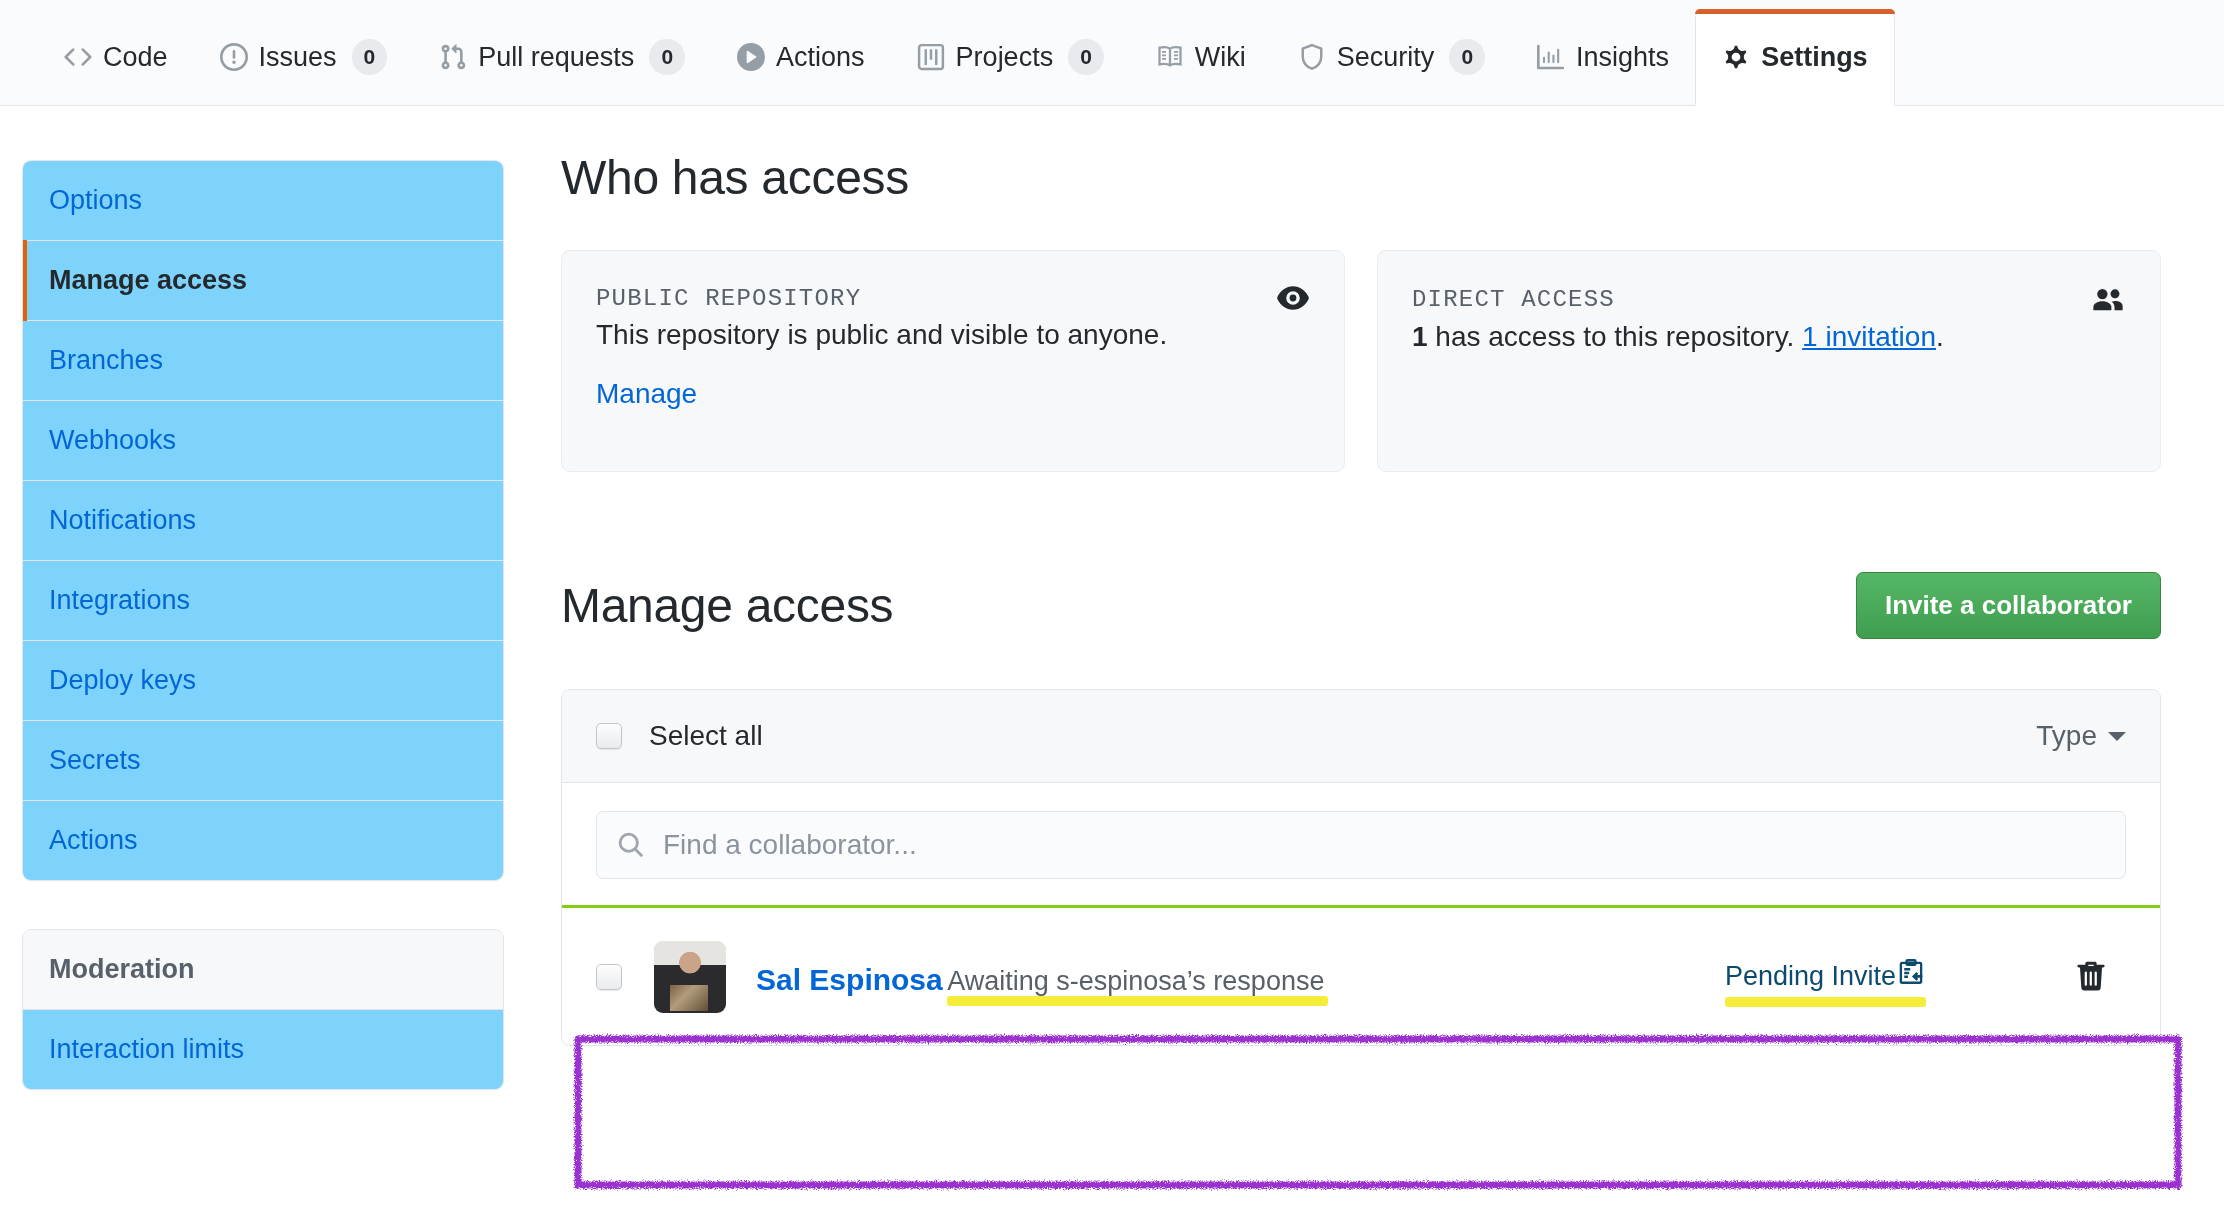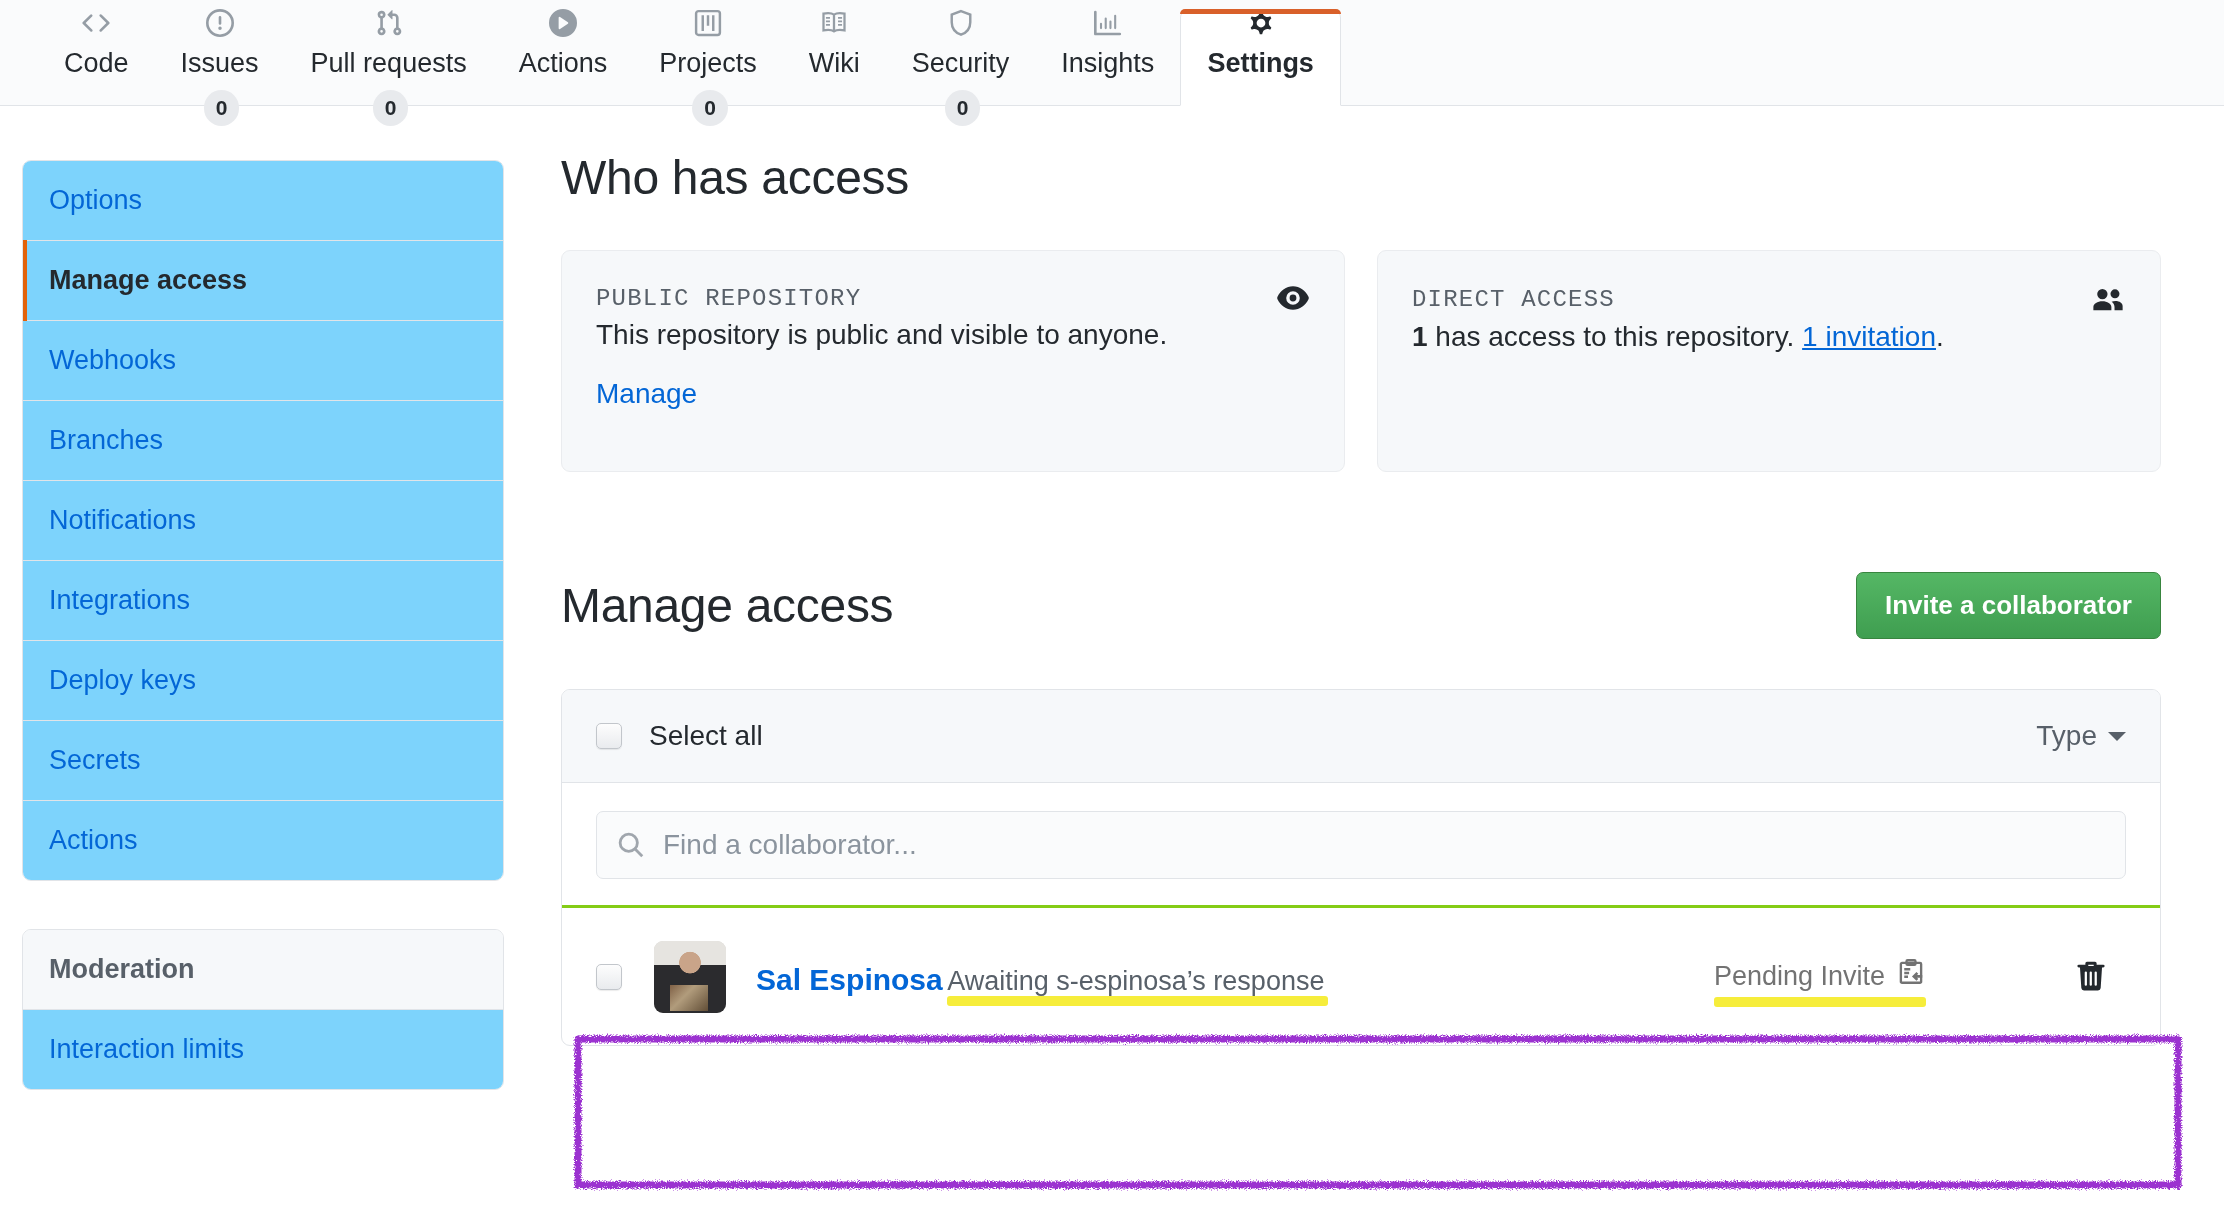--- a/index.html
+++ b/index.html
@@ -24,21 +24,20 @@
   .tab {
     display: flex; align-items: center;
     gap: 11px;
     height: 96px;
     padding: 0 26px;
     font-size: 27px;
     color: #24292e;
     cursor: pointer;
     position: relative;
     white-space: nowrap;
-    flex-direction: column;
   }
   .tab .ico { display: flex; align-items: center; color: #959da5; }
   .tab.active {
     background: #ffffff;
     border: 1px solid #e1e4e8;
     border-bottom: 1px solid #ffffff;
     border-top: none;
     border-radius: 9px 9px 0 0;
     font-weight: bold;
     margin-bottom: -1px;
@@ -300,23 +299,22 @@
     background: #f5ec2a;
     border-radius: 3px;
     opacity: .92;
   }
   .pending {
     margin-left: auto;
     margin-right: 200px;
     position: relative;
     display: flex;
     align-items: center;
-    gap: 11px;
     font-size: 27px;
-    color: #737373;
+    color: #0c4a6e;
     white-space: nowrap;
   }
   .pending .hl { bottom: -12px; right: 0; }
   .trash {
     position: absolute;
     right: 52px;
     color: #24292e;
     cursor: pointer;
     display: flex;
   }
@@ -423,22 +421,22 @@
     <span>Settings</span>
   </div>
 
 </div>
 
 <div class="sidebar">
 
   <nav class="menu">
     <a class="menu-item">Options</a>
     <a class="menu-item selected">Manage access</a>
+    <a class="menu-item">Branches</a>
     <a class="menu-item">Webhooks</a>
-    <a class="menu-item">Branches</a>
     <a class="menu-item">Notifications</a>
     <a class="menu-item">Integrations</a>
     <a class="menu-item">Deploy keys</a>
     <a class="menu-item">Secrets</a>
     <a class="menu-item">Actions</a>
   </nav>
 
   <nav class="menu">
     <div class="menu-heading">Moderation</div>
     <a class="menu-item">Interaction limits</a>

